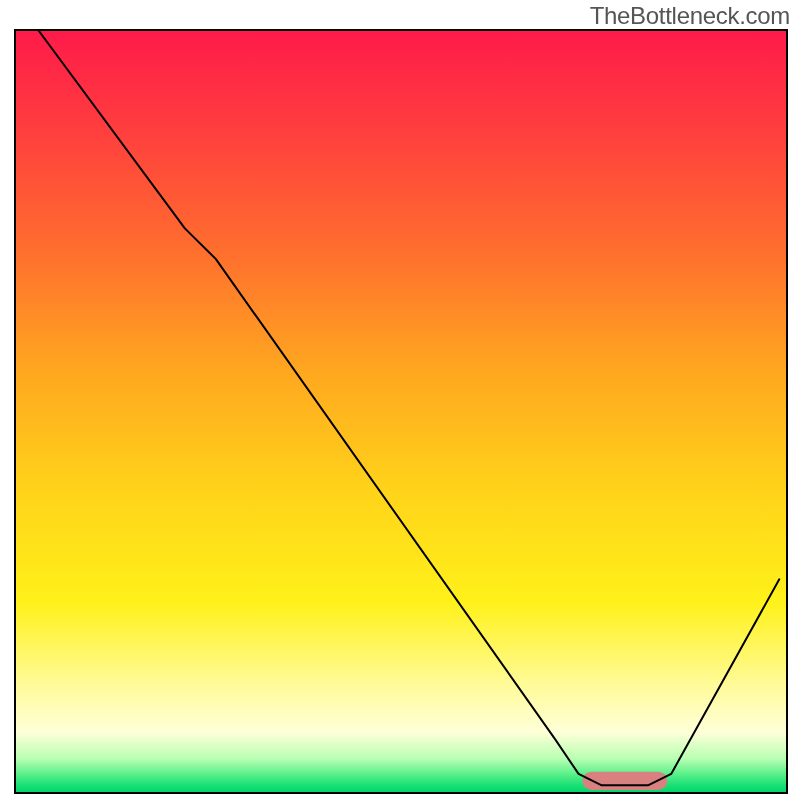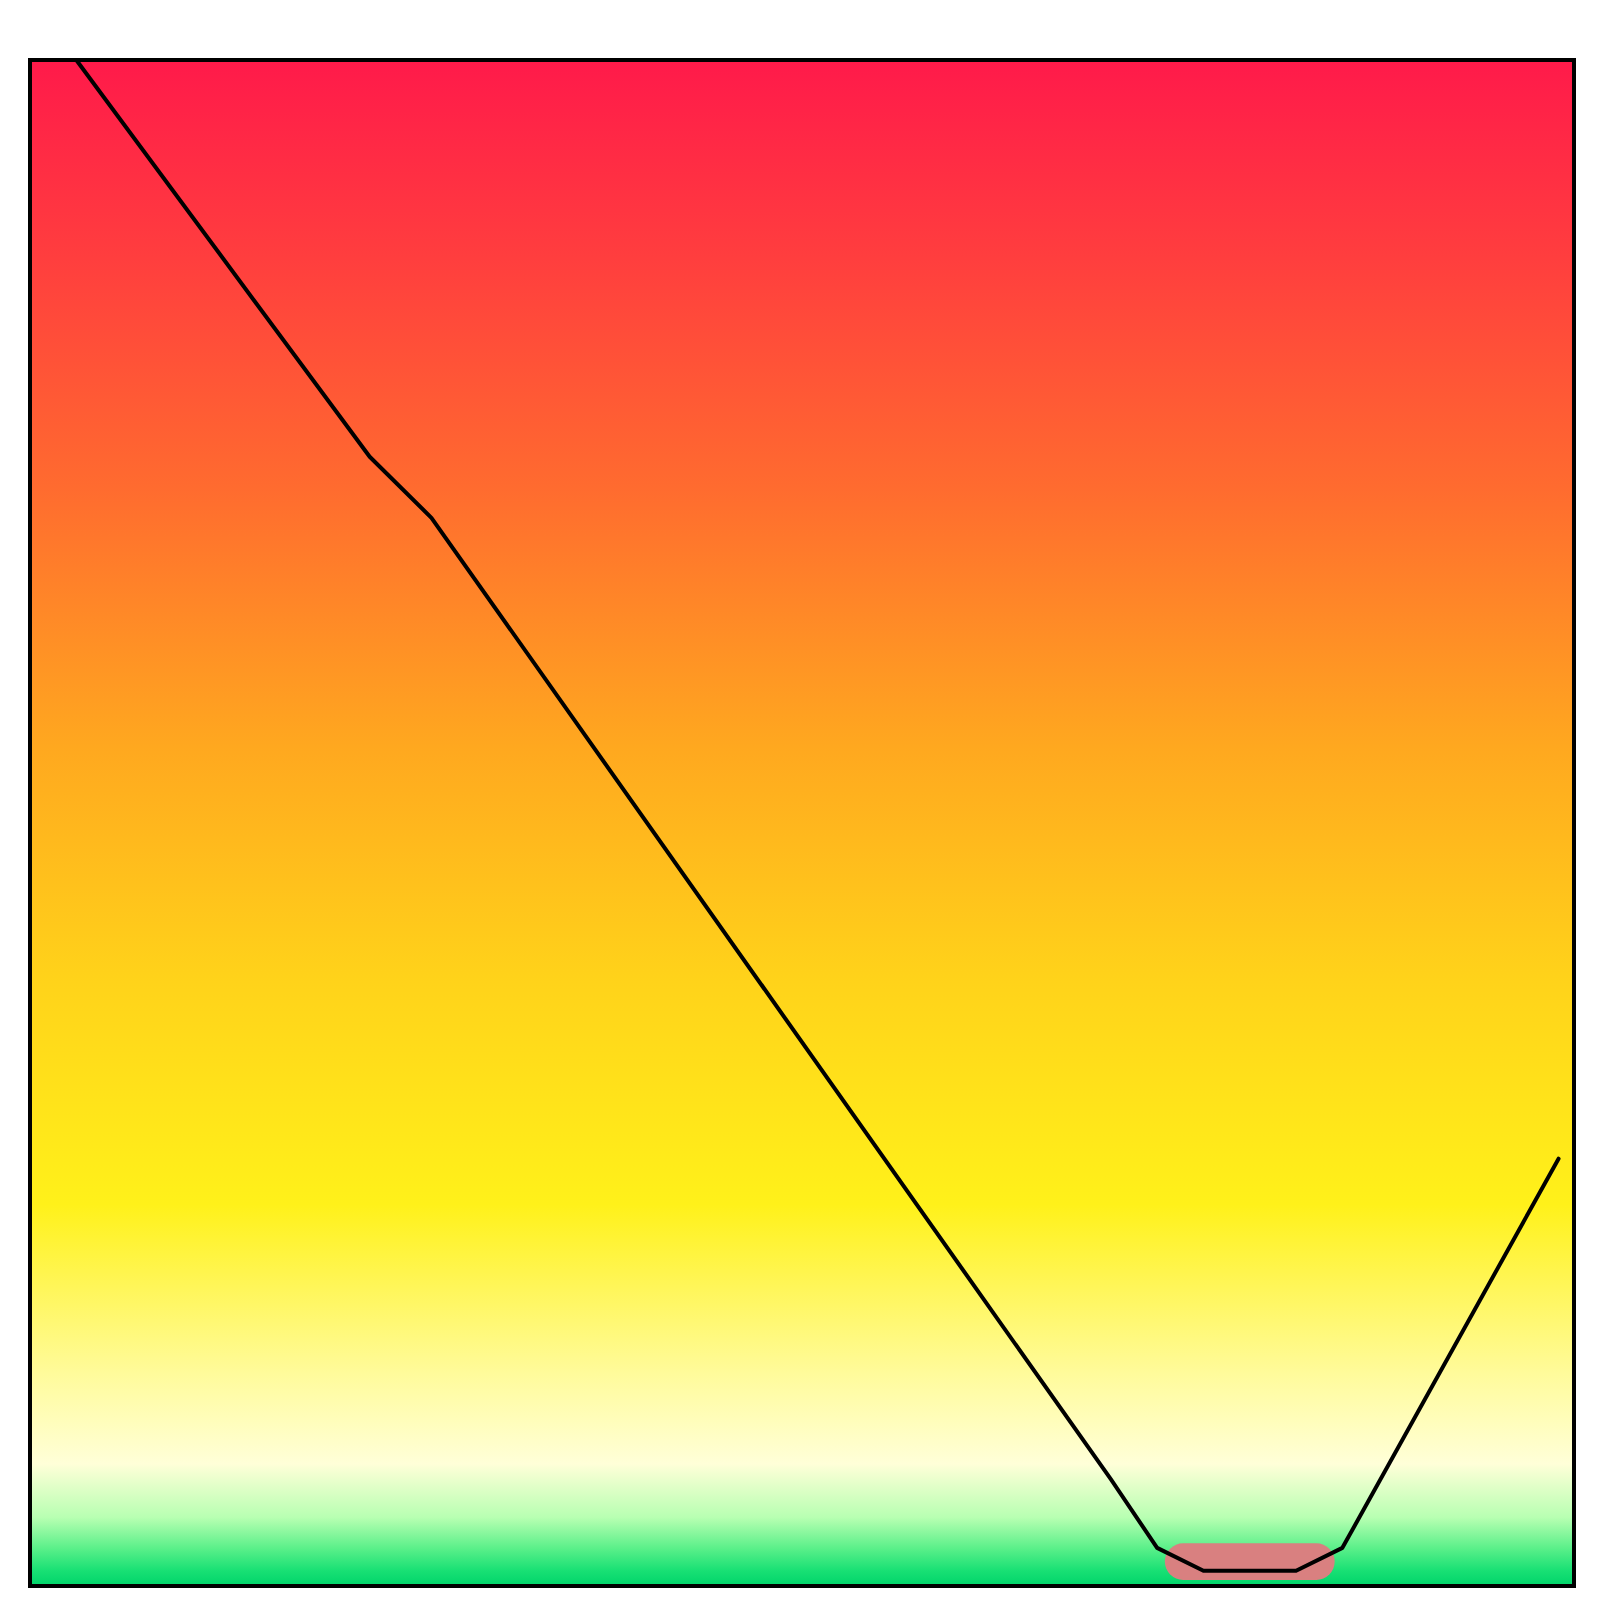--- a/index.html
+++ b/index.html
@@ -27,20 +27,21 @@
     letter-spacing: -0.3px;
   }
   svg {
     display: block;
   }
 </style>
 </head>
 <body>
 
 <div class="container">
+  <div class="watermark">TheBottleneck.com</div>
   <svg id="chart-svg" width="800" height="800" viewBox="0 0 800 800">
     <defs>
       <linearGradient id="bg-grad" x1="0" y1="0" x2="0" y2="1">
           <stop offset="0%" stop-color="#ff1a4a"></stop>
           <stop offset="12%" stop-color="#ff3b3f"></stop>
           <stop offset="28.000000000000004%" stop-color="#ff6b2f"></stop>
           <stop offset="45%" stop-color="#ffa81f"></stop>
           <stop offset="60%" stop-color="#ffd21a"></stop>
           <stop offset="75%" stop-color="#fff11a"></stop>
           <stop offset="86%" stop-color="#fffb9a"></stop>

